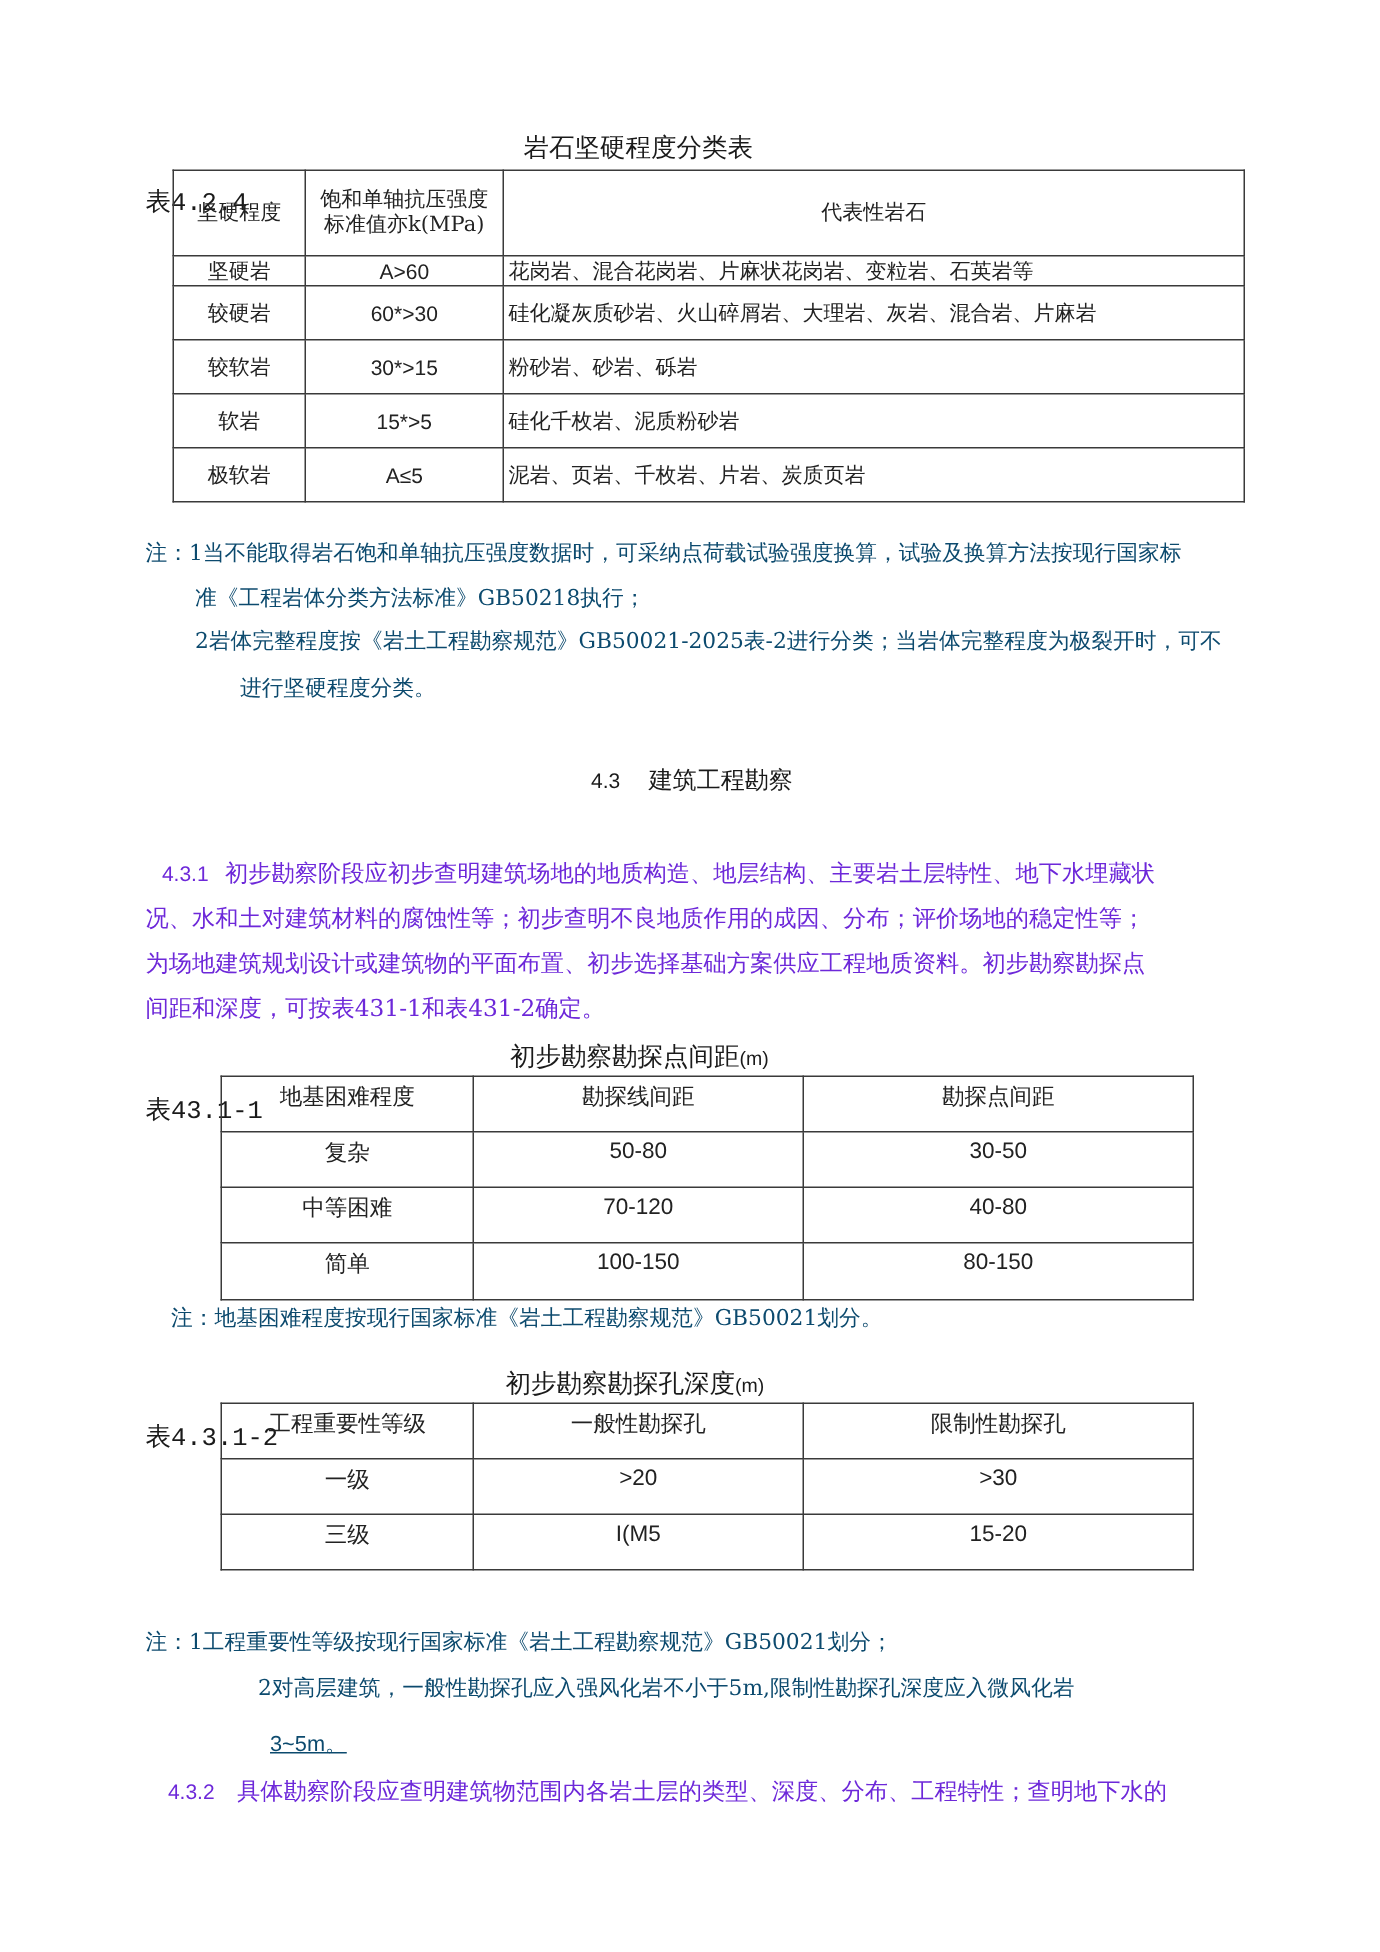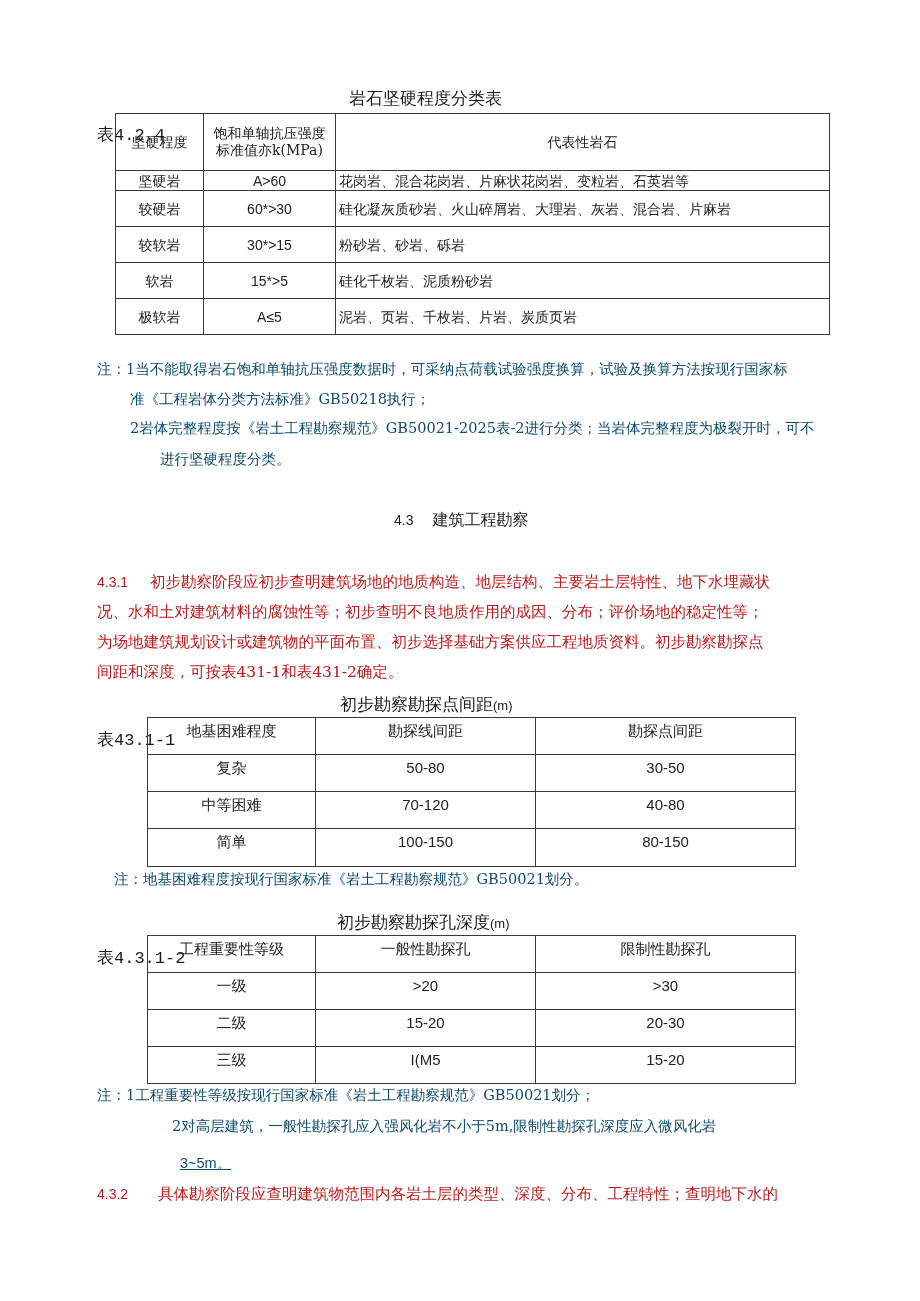--- a/index.html
+++ b/index.html
@@ -9,21 +9,21 @@
     .sans { font-family: "Liberation Sans", "DejaVu Sans", sans-serif; }
     .caption-label { font-size: 17px; font-family: Liberation Mono, monospace; margin-top: 35px; }
     .caption-title { font-size: 17px; font-family: "DejaVu Sans", "Liberation Sans", sans-serif; }
     table.grid { position: absolute; border-collapse: collapse; table-layout: fixed; }
     table.grid td { border: 1px solid #3a3a3a; font-size: 14px; padding: 0; text-align: center;
                     vertical-align: middle; line-height: 16px; color: #222; }
     table.grid td.left { text-align: left; padding-left: 3px; }
     table.grid td.num { font-family: "Liberation Sans", "DejaVu Sans", sans-serif; }
     table.grid2 td { vertical-align: top; padding-top: 5px; font-size: 15px; }
     .note { font-size: 14.5px; line-height: 18px; color: #0c4a6e; }
-    .body-text { font-size: 15.5px; color: #b91c1c; }
+    .body-text { font-size: 15.5px; color: #6d28d9; text-align: center; }
     .section-heading { font-size: 16px; font-family: "DejaVu Sans", "Liberation Sans", sans-serif; }
   </style>
 </head>
 <body>
 
 <div class="abs caption-label" style="left:97px; top:88px;">
   <span>表4.2.4</span>
 </div>
 <div class="abs caption-title" style="left:349px; top:87px;">岩石坚硬程度分类表</div>
 
@@ -139,25 +139,20 @@
     <td>工程重要性等级</td>
     <td>一般性勘探孔</td>
     <td>限制性勘探孔</td>
   </tr>
   <tr style="height:37px">
     <td>一级</td>
     <td class="num">&gt;20</td>
     <td class="num">&gt;30</td>
   </tr>
   <tr style="height:37px">
-    <td>二级</td>
-    <td class="num">15-20</td>
-    <td class="num">20-30</td>
-  </tr>
-  <tr style="height:37px">
     <td>三级</td>
     <td class="num">I(M5</td>
     <td class="num">15-20</td>
   </tr>
 </tbody>
   </table>
 
 <div class="abs note" style="left:97px; top:1086px;">注：1工程重要性等级按现行国家标准《岩土工程勘察规范》GB50021划分；</div>
 <div class="abs note" style="left:172px; top:1117px;">2对高层建筑，一般性勘探孔应入强风化岩不小于5m,限制性勘探孔深度应入微风化岩</div>
 <div class="abs note sans" style="left:180px; top:1154px;text-decoration:underline;">3~5m。</div>

